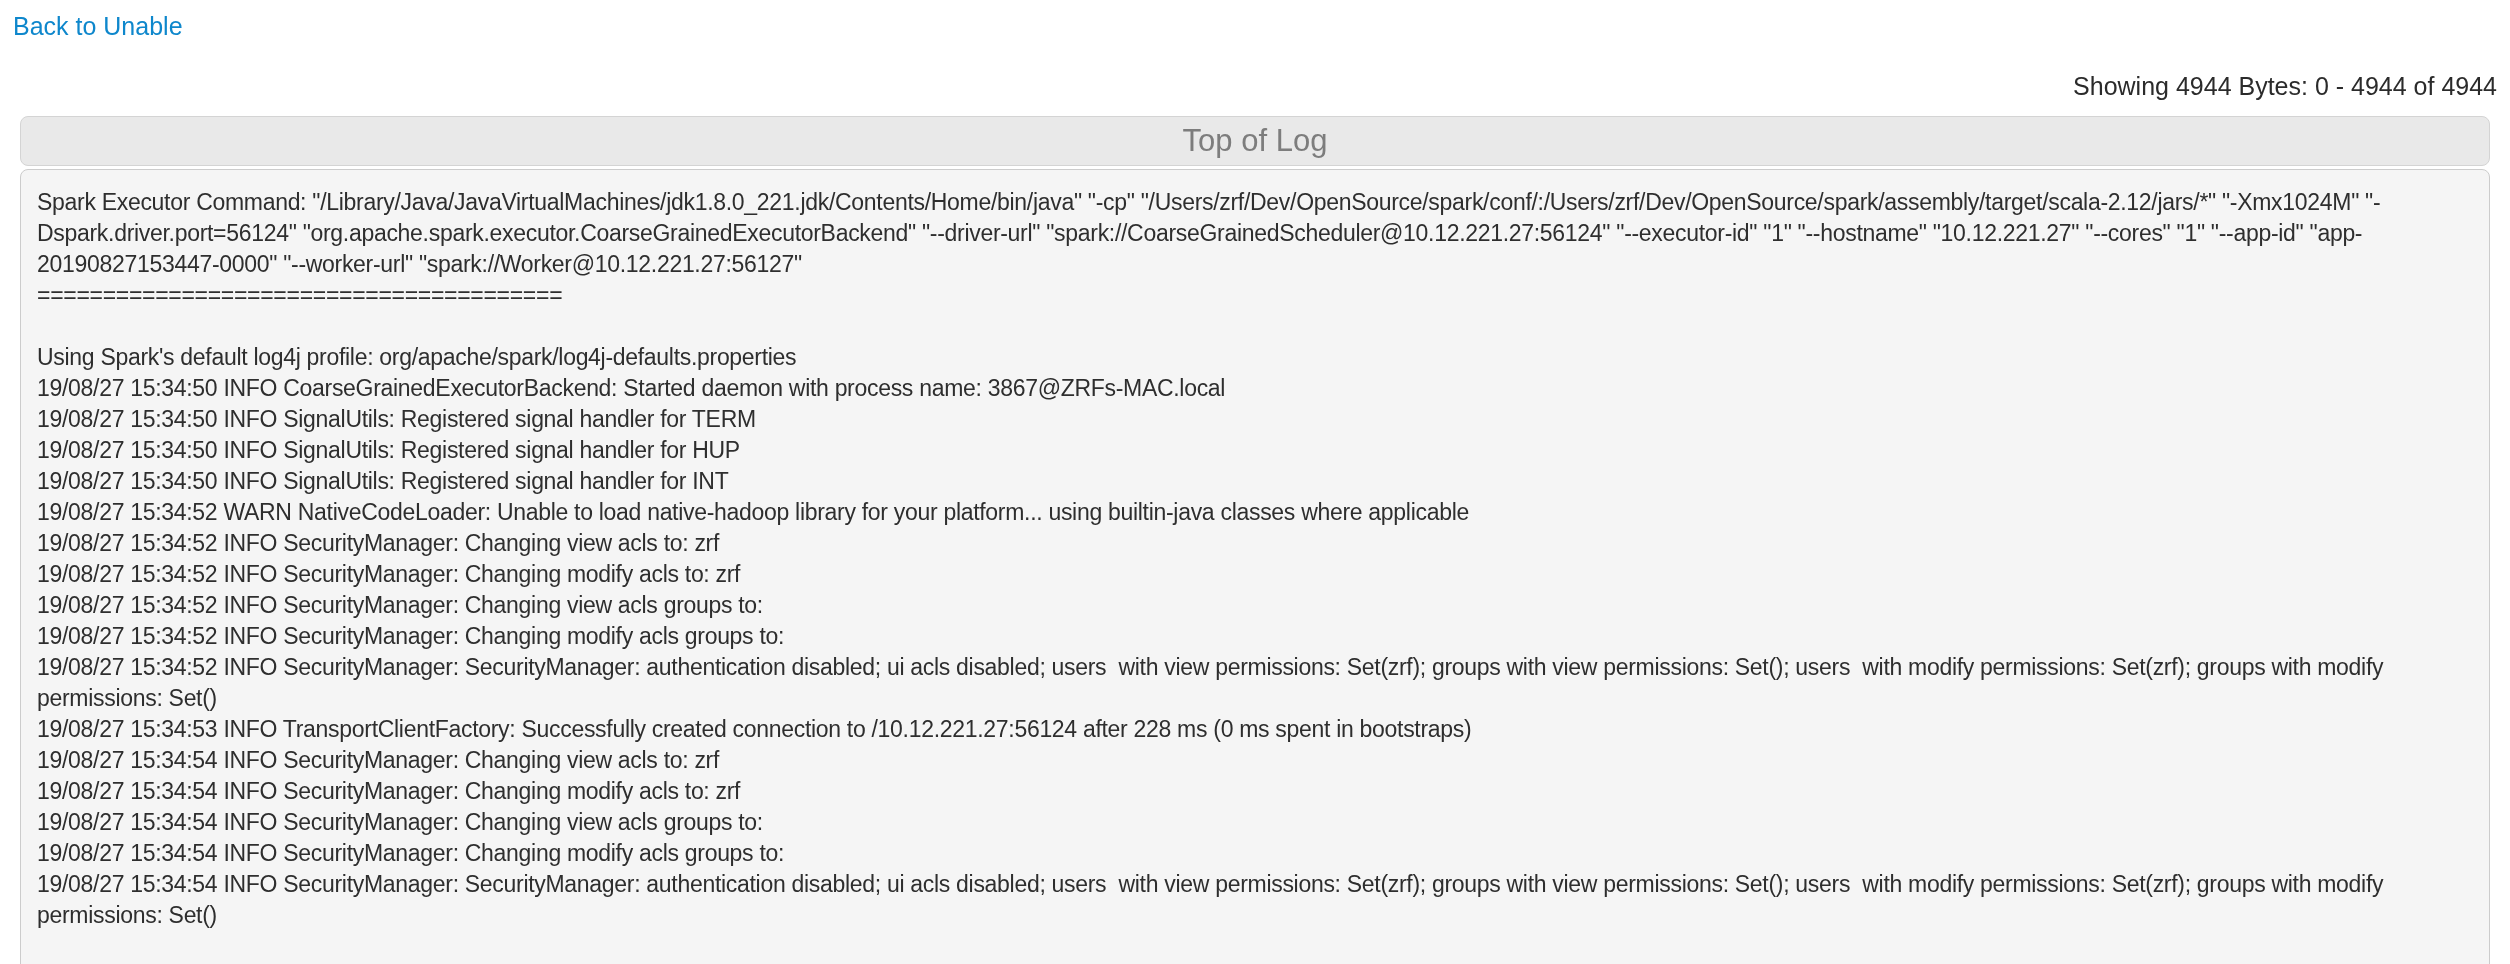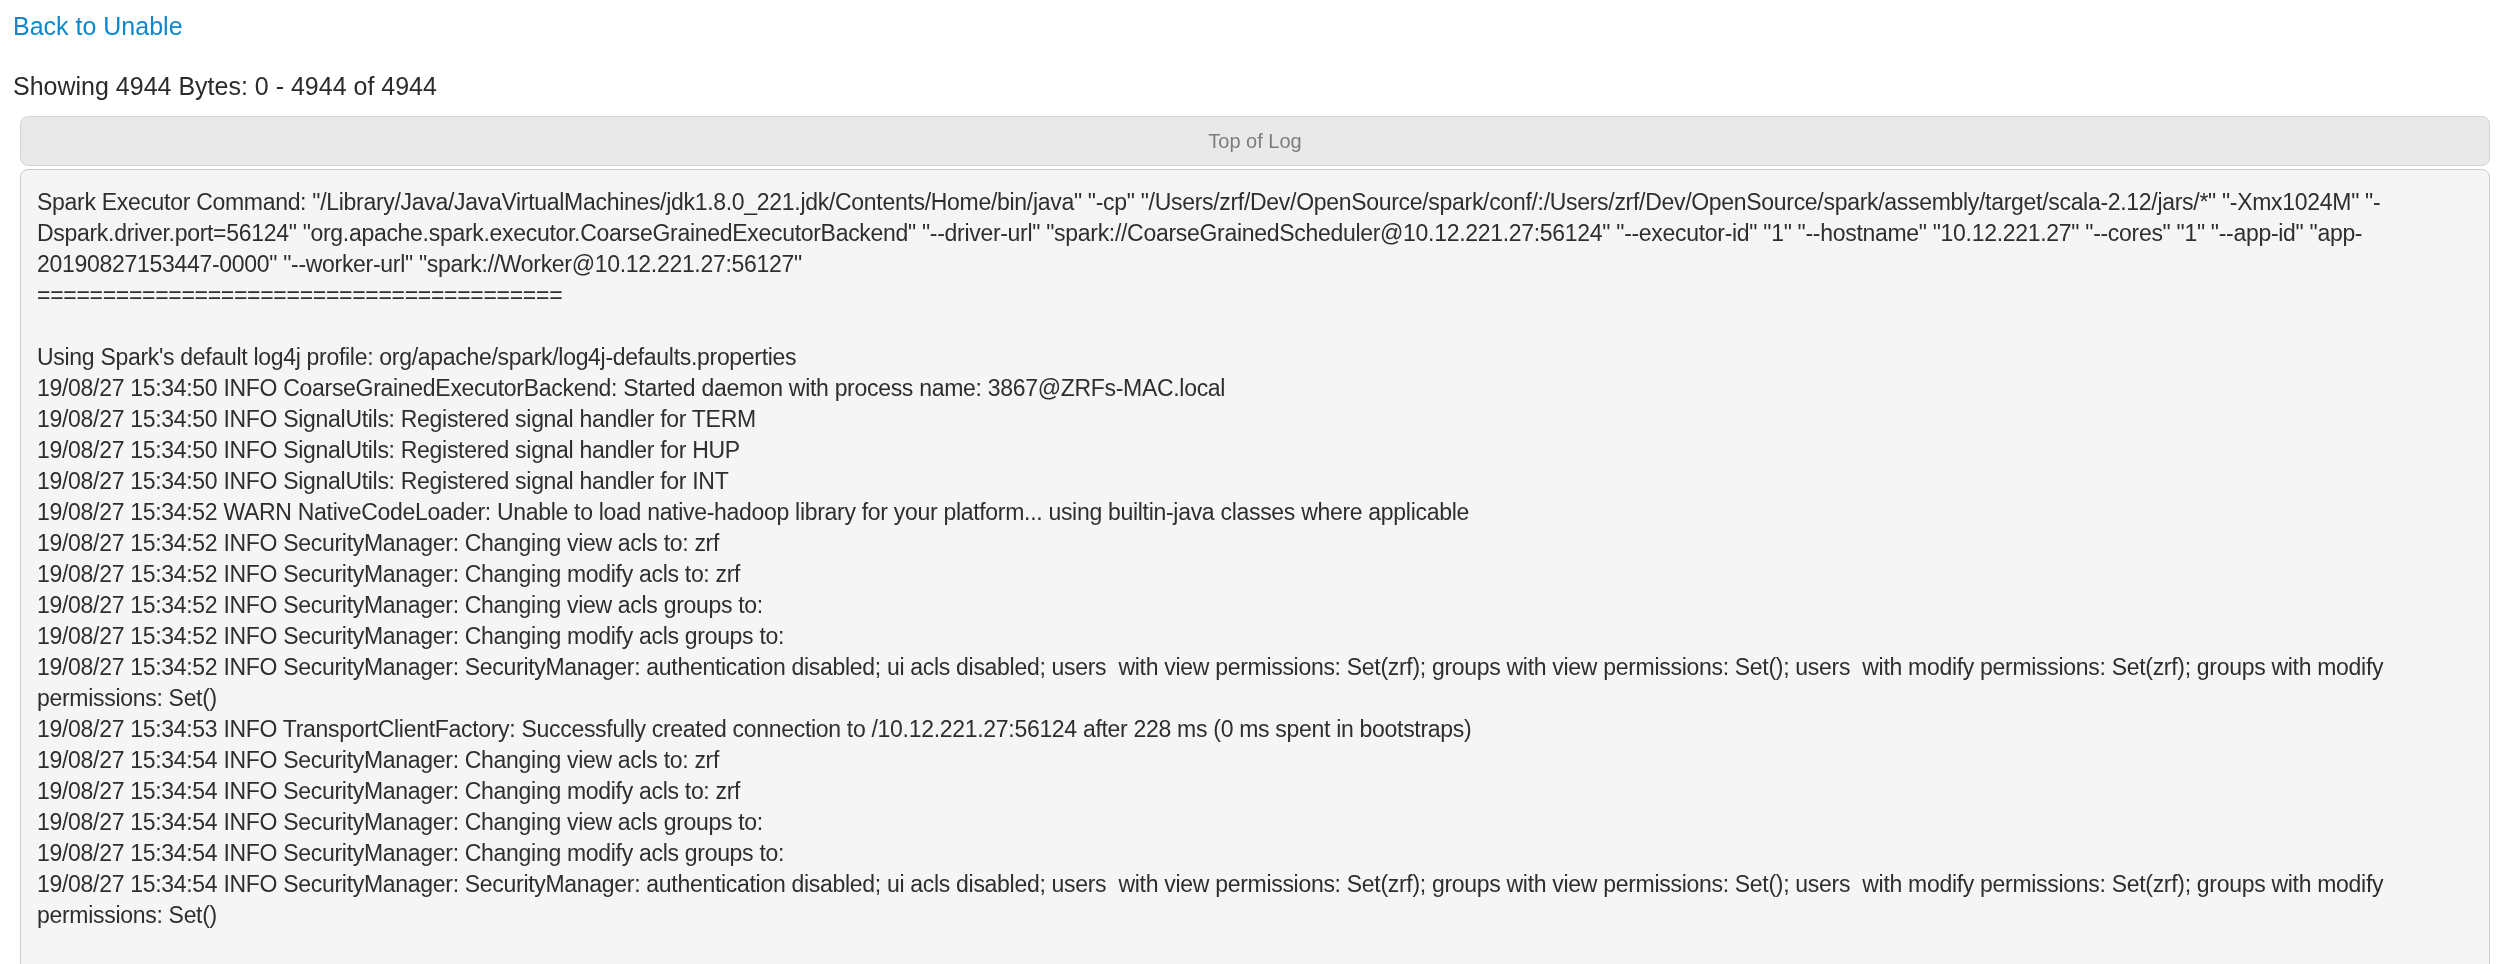--- a/index.html
+++ b/index.html
@@ -21,32 +21,33 @@
     line-height: 29px;
     color: #0e87cc;
     text-decoration: none;
     cursor: pointer;
   }
   .bytes-summary {
     margin-top: 31px;
     font-size: 25px;
     line-height: 29px;
     color: #2b2b2b;
+    text-align: right;
   }
   .log-panel {
     margin: 15px 7px 0 7px;
   }
   .panel-header {
     height: 48px;
     line-height: 48px;
     text-align: center;
     background: #e9e9e9;
     border: 1px solid #d4d4d4;
     border-radius: 8px;
-    font-size: 20px;
+    font-size: 31px;
     color: #7d7d7d;
   }
   .log-content {
     margin: 3px 0 0 0;
     background: #f5f5f5;
     border: 1px solid #cccccc;
     border-radius: 8px;
     padding: 17px 16px;
     height: 820px;
     font-family: "Liberation Sans", sans-serif;

